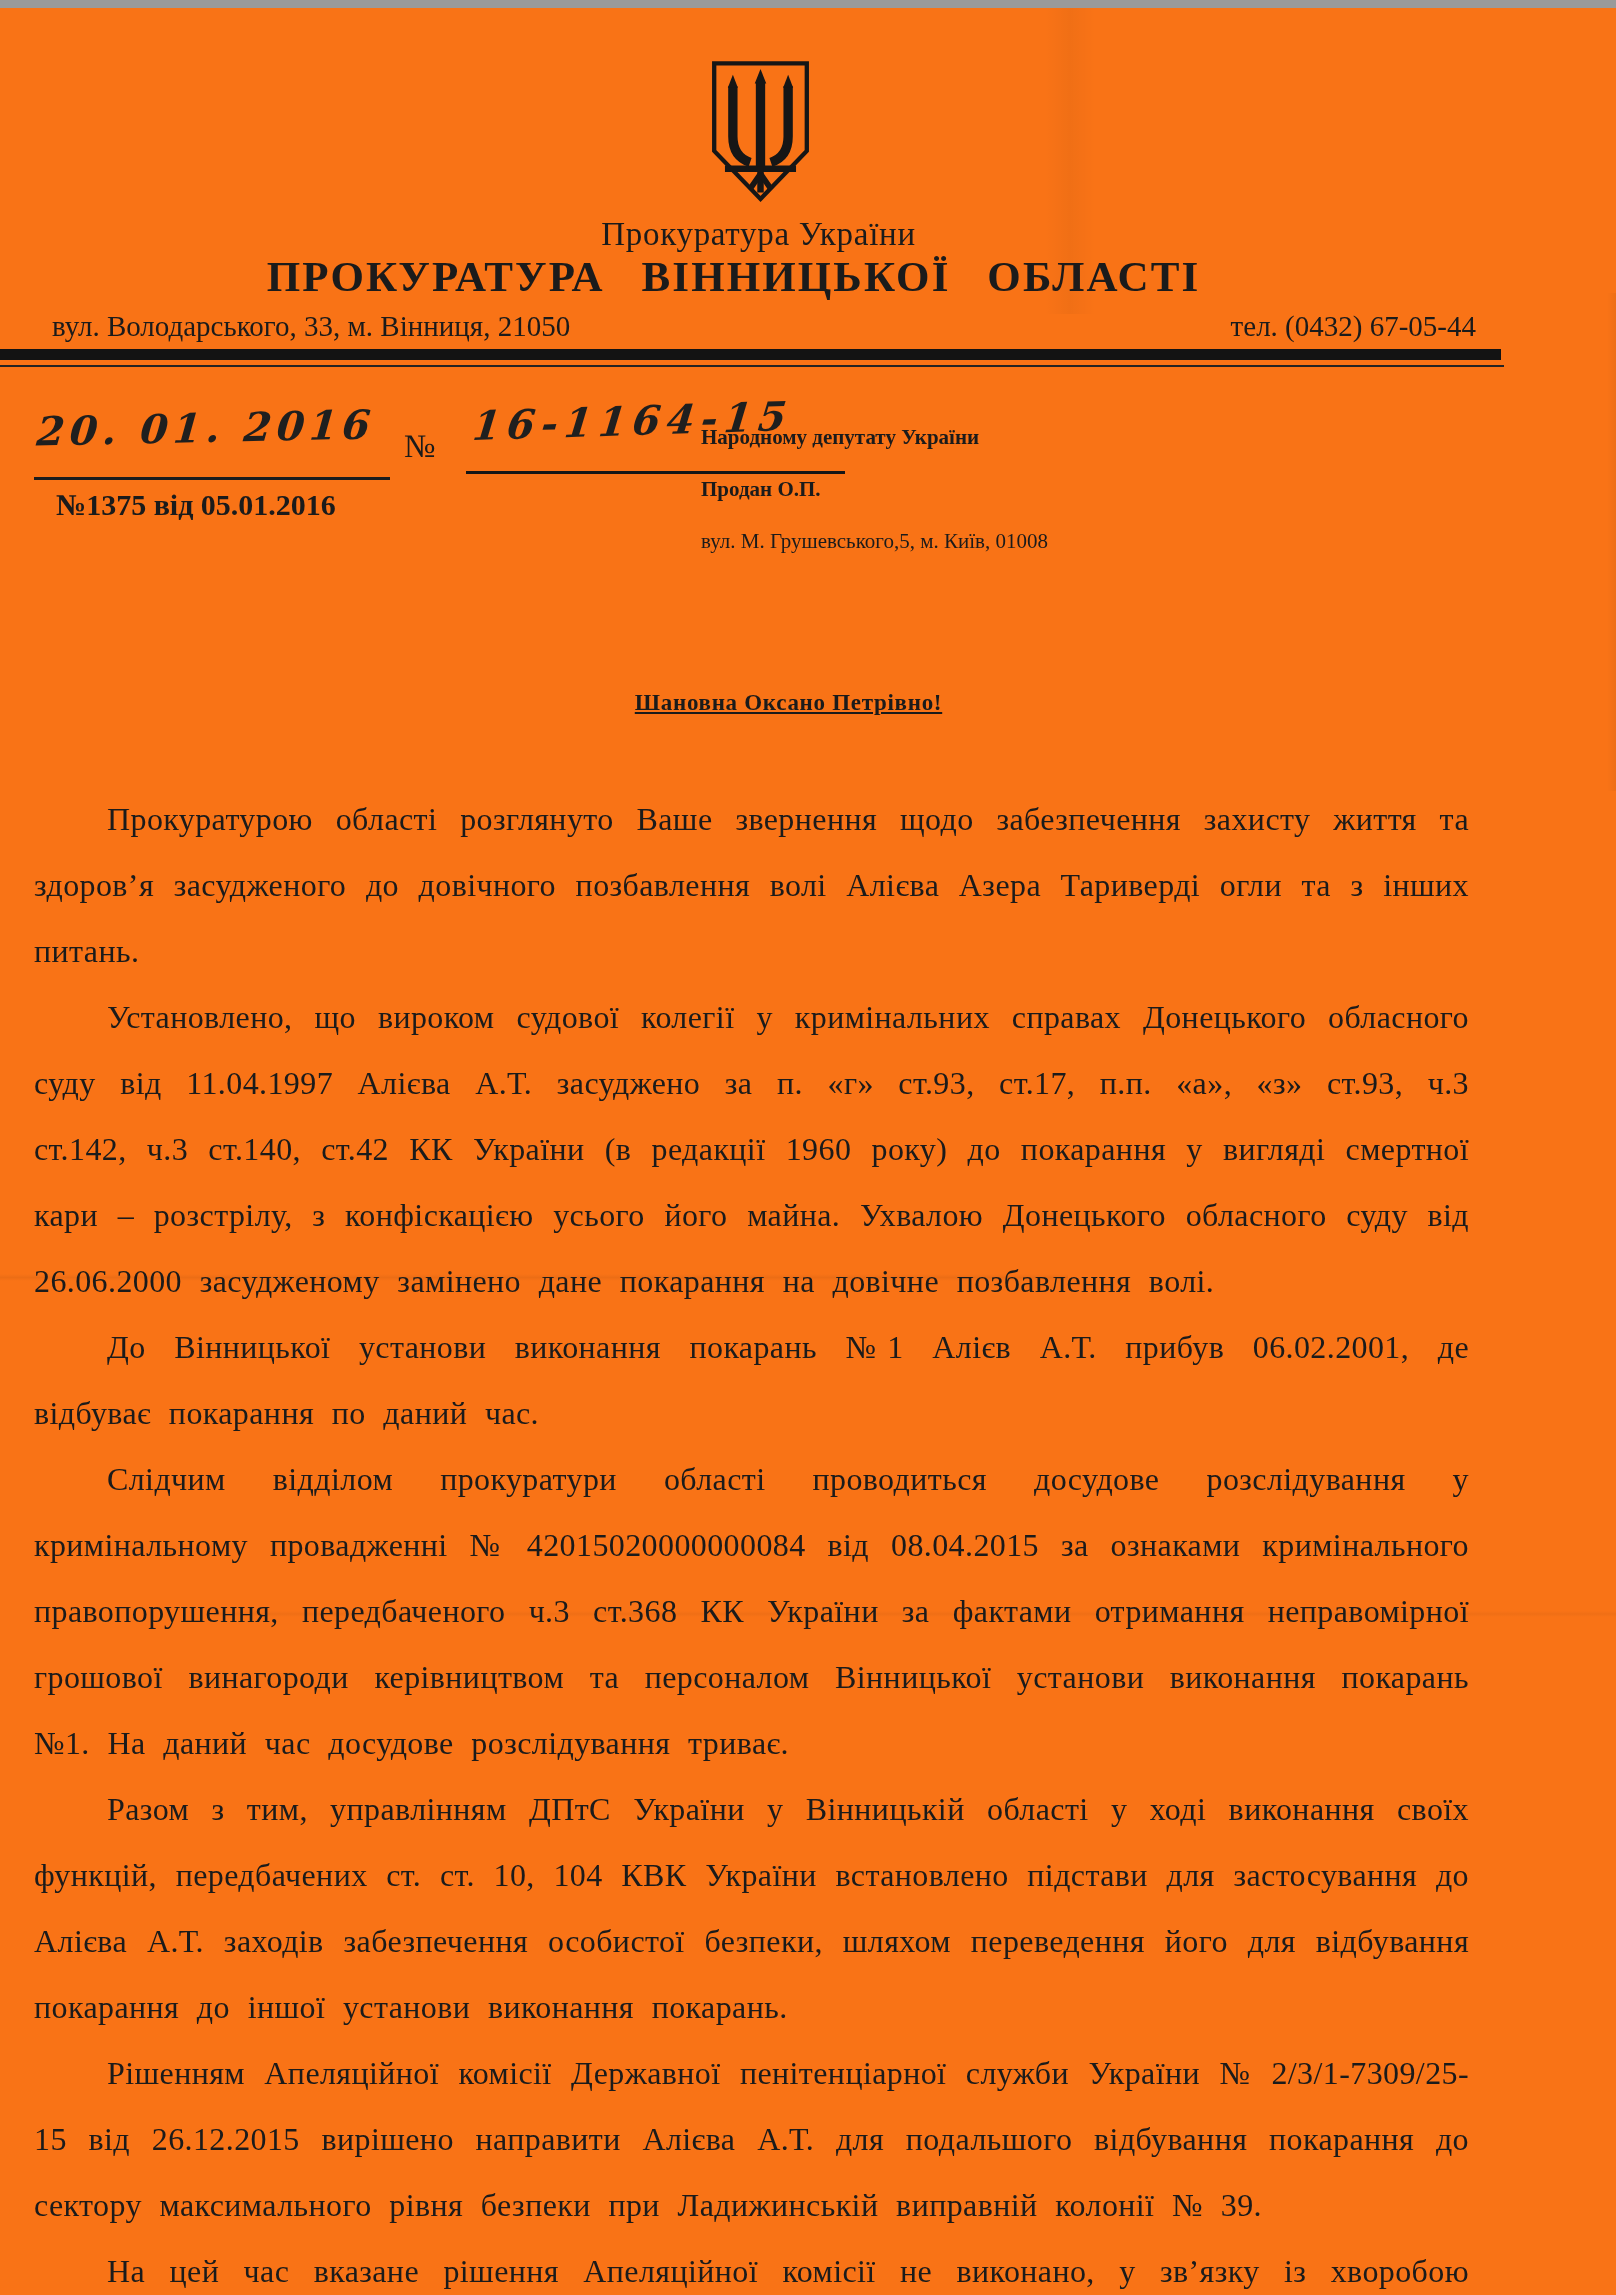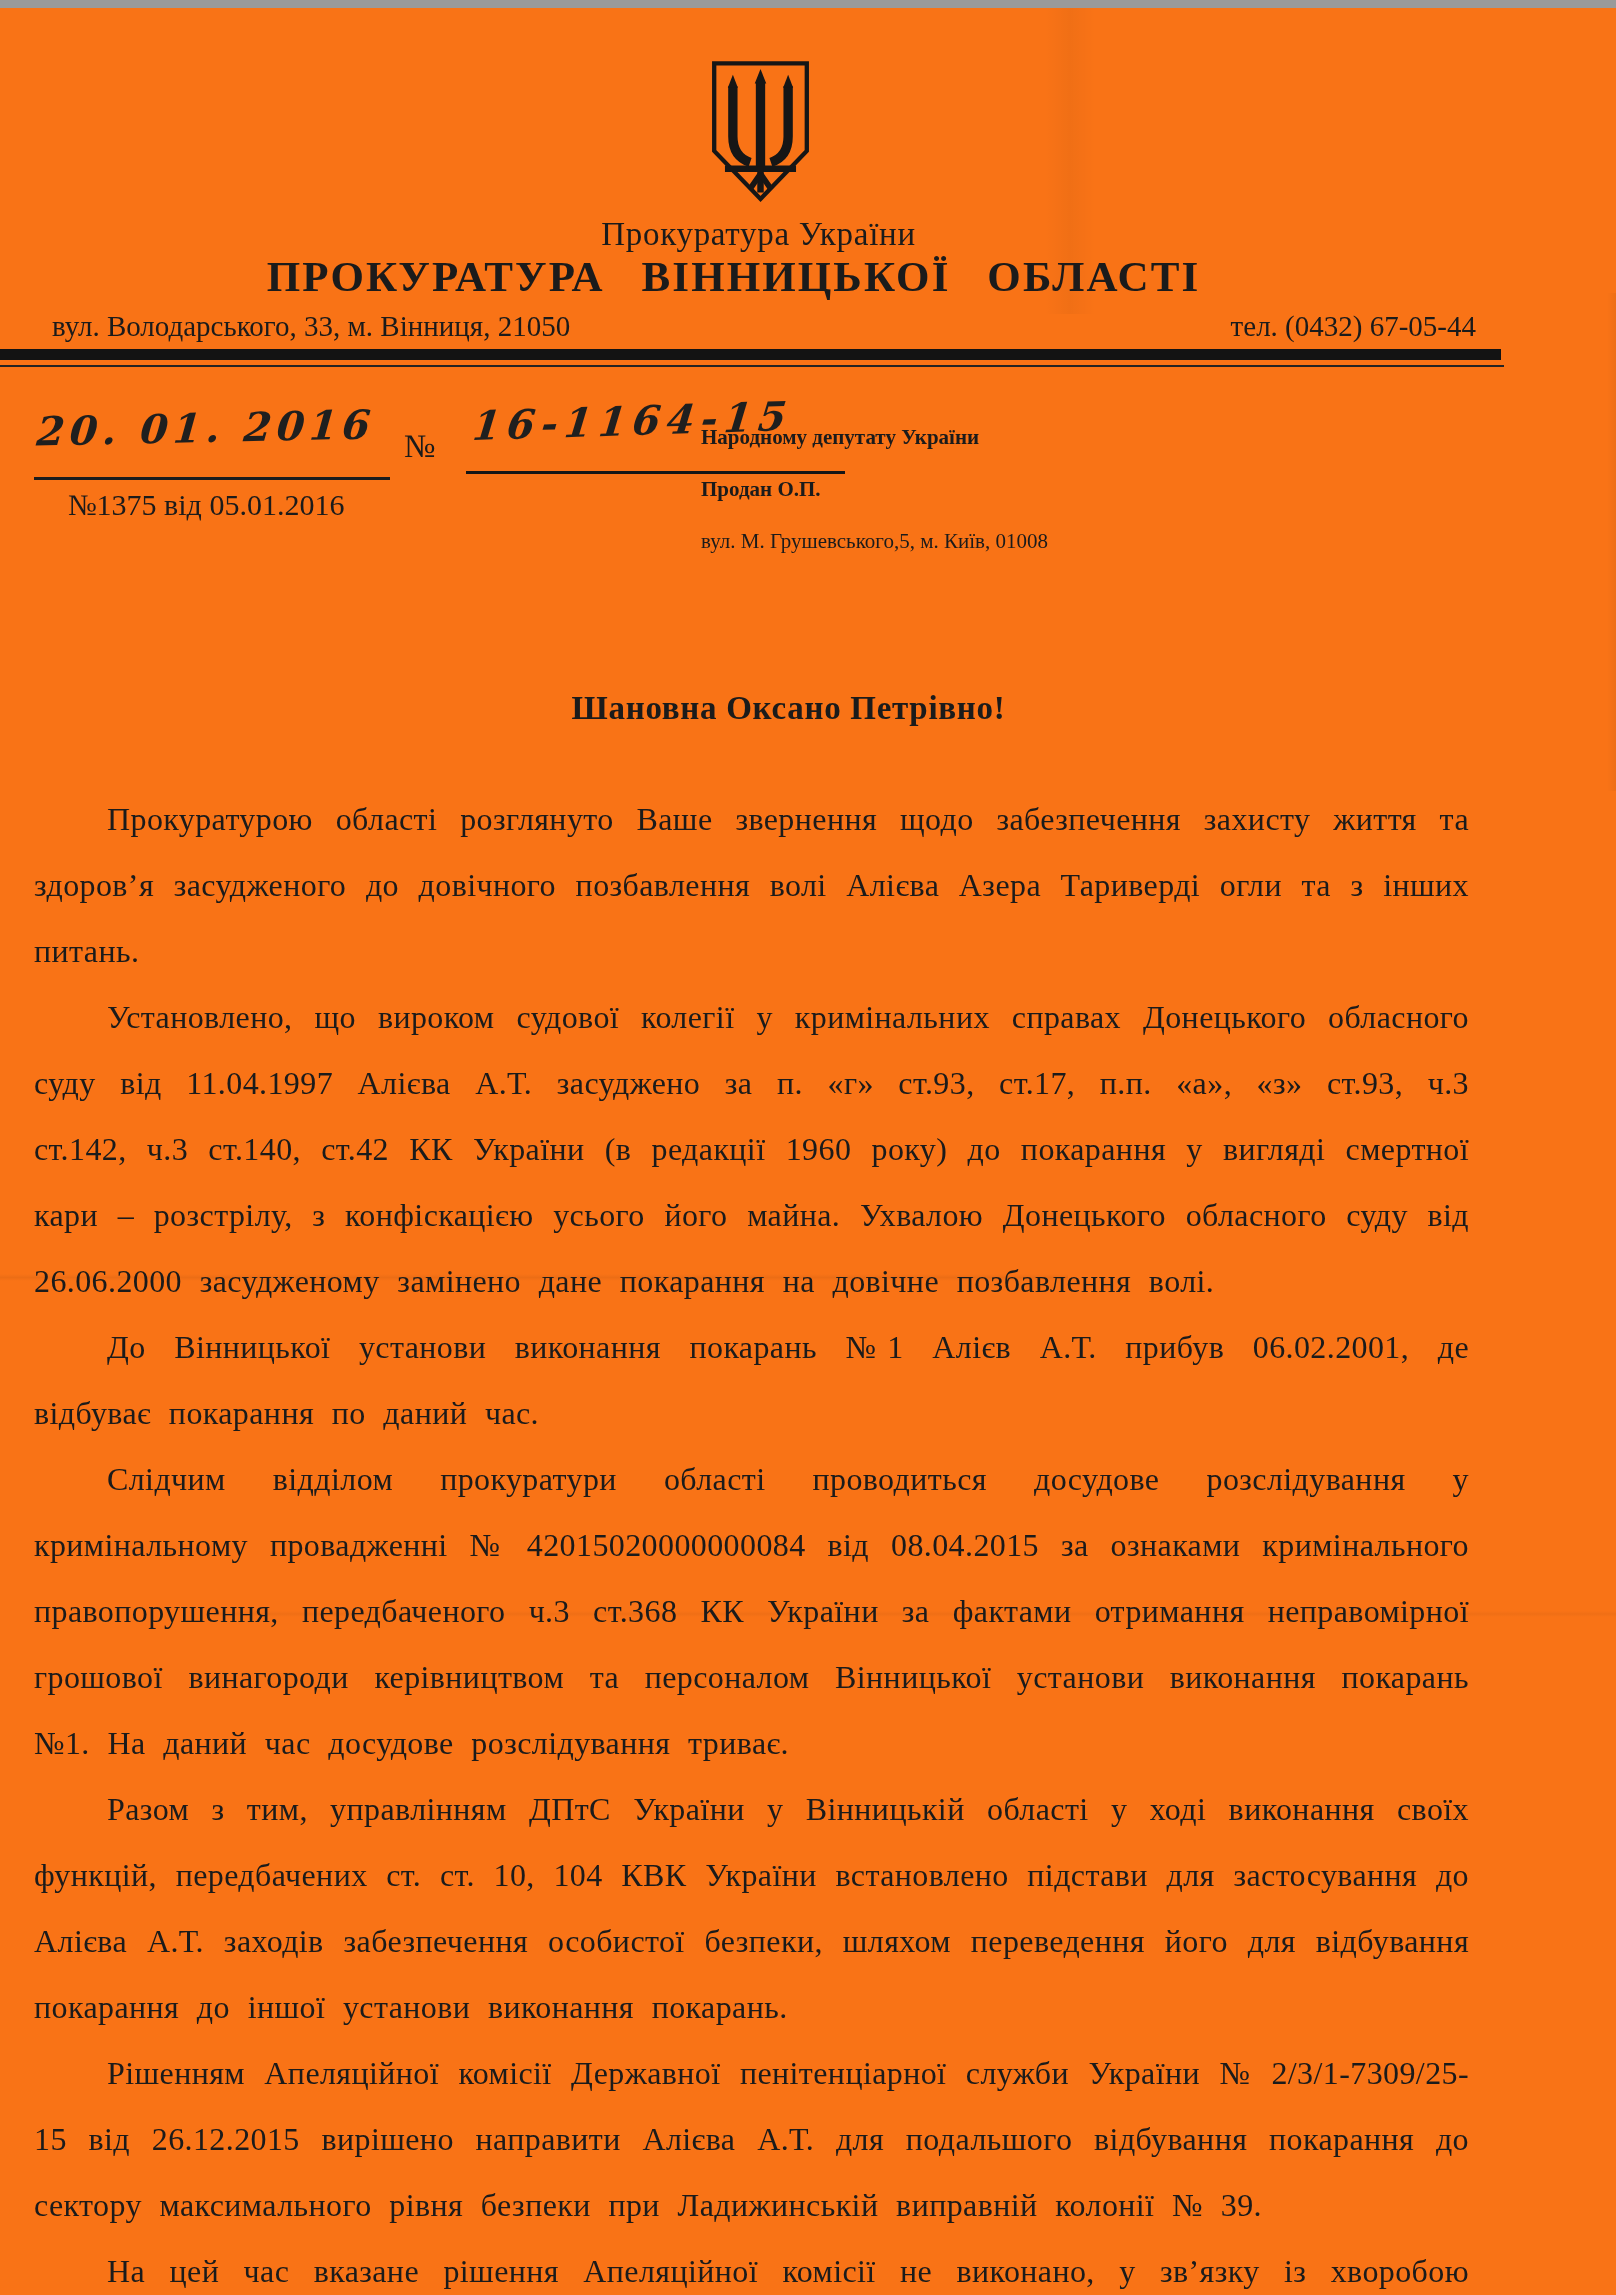--- a/index.html
+++ b/index.html
@@ -54,29 +54,30 @@
     white-space: nowrap;
   }
   .no-sign { position: absolute; left: 404px; top: 420px; font-size: 33px; }
   .hw-number {
     position: absolute; left: 473px; top: 389px; font-size: 40px;
     letter-spacing: 6.4px; transform: rotate(-1.8deg) skewX(-8deg);
     white-space: nowrap;
   }
   .hw-underline-a { position: absolute; left: 34px;  top: 469px; width: 356px; height: 2.8px; background: #1d1d1d; }
   .hw-underline-b { position: absolute; left: 466px; top: 463px; width: 379px; height: 2.8px; background: #161616; }
-  .reg-line { position: absolute; left: 68px; top: 480px; font-size: 30px; }
+  .reg-line { position: absolute; left: 56px; top: 480px; font-size: 30px; font-weight: bold; }
 
   .recipient { position: absolute; left: 701px; top: 403px; font-size: 21px; line-height: 52px; }
   .recipient .bold { font-weight: bold; }
 
   .salutation {
     position: absolute; left: 0; top: 682px; width: 1577px;
-    text-align: center; font-size: 33px; font-weight: bold;
+    text-align: center; font-size: 23px; font-weight: bold;
     letter-spacing: 0.7px;
+    text-decoration: underline;
   }
 
   .body-text {
     position: absolute; left: 34px; top: 778px; width: 1435px;
     font-size: 32px; line-height: 66px;
     text-align: justify;
     word-spacing: 9.3px; letter-spacing: 0.4px;
   }
   .body-text p { margin: 0; text-indent: 73px; }
 </style>

